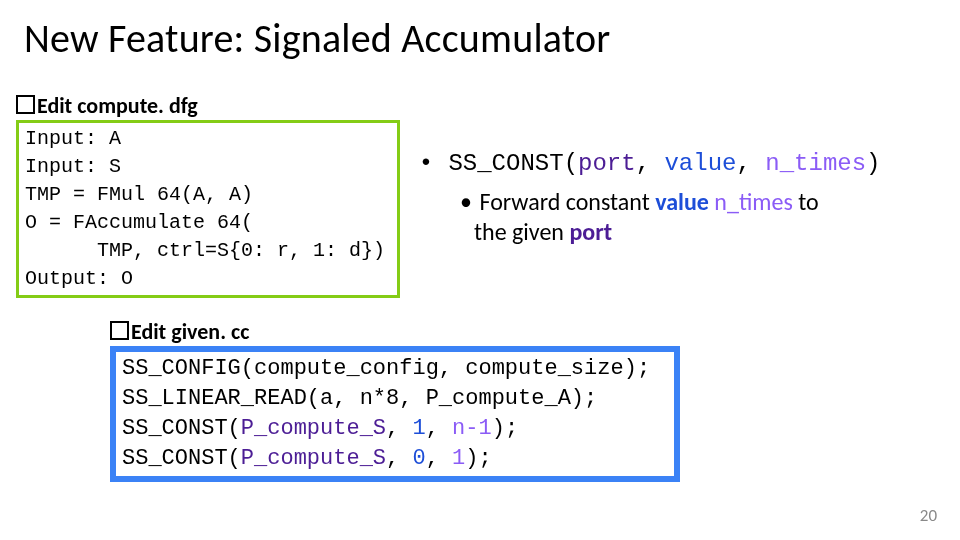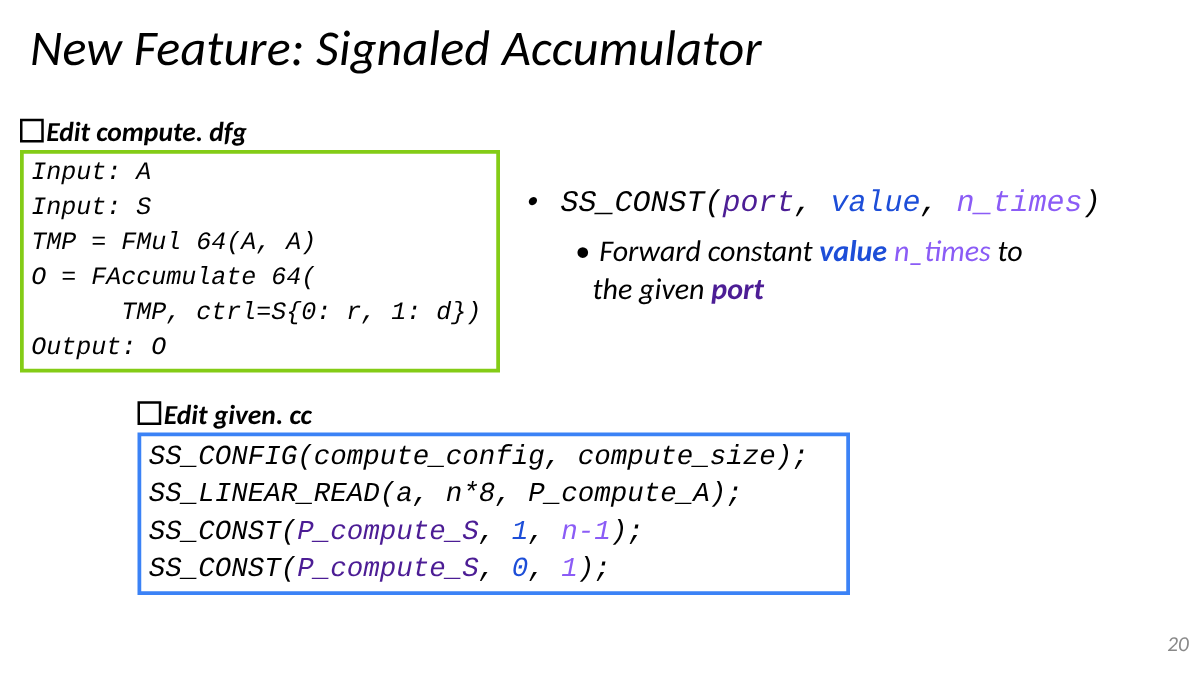--- a/index.html
+++ b/index.html
@@ -10,21 +10,20 @@
     background: #fff;
     font-family: "Calibri", "Segoe UI", Arial, sans-serif;
     color: #000;
     overflow: hidden;
   }
   .slide {
     position: relative;
     width: 960px;
     height: 540px;
     box-sizing: border-box;
-    font-style: italic;
   }
   .title {
     position: absolute;
     left: 24px;
     top: 14px;
     font-size: 40px;
     font-weight: 300;
     letter-spacing: 0.2px;
     font-family: "Calibri Light", "Calibri", "Segoe UI", Arial, sans-serif;
   }
@@ -89,31 +88,31 @@
     left: 110px;
     top: 318px;
     font-size: 22px;
     font-weight: 700;
   }
   .codebox2 {
     position: absolute;
     left: 110px;
     top: 346px;
     width: 570px;
-    border: 3px solid #3b82f6;
+    border: 6px solid #3b82f6;
     padding: 2px 6px 2px 6px;
     font-family: Consolas, "Courier New", monospace;
     font-size: 22px;
     line-height: 30px;
     box-sizing: border-box;
     white-space: pre;
   }
   .pagenum {
     position: absolute;
-    right: 9px;
+    right: 23px;
     bottom: 14px;
     color: #898989;
     font-size: 17px;
   }
 </style>
 </head>
 <body>
 
 <div class="slide">
 

